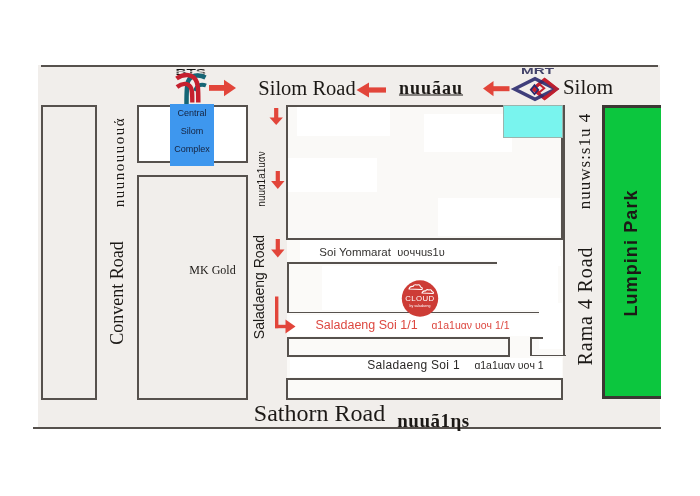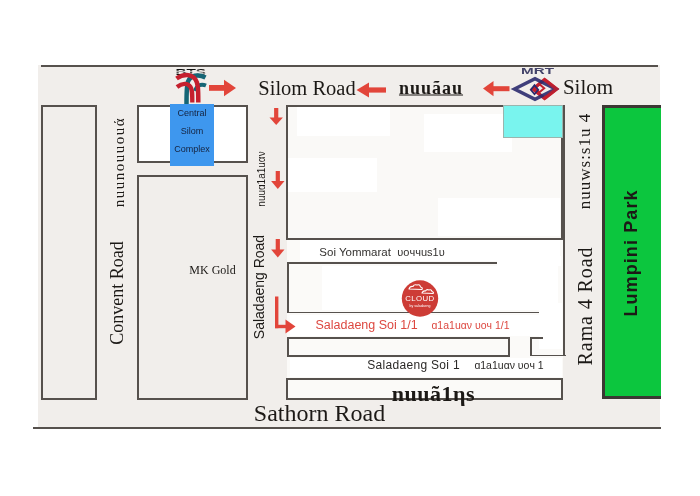--- a/index.html
+++ b/index.html
@@ -64,21 +64,21 @@
 
   <div class="abs" style="left:170px;top:104px;width:44px;height:62px;background:#3e97ee;"></div>
   <div class="lab" style="left:192px;top:131px;font-size:9px;line-height:18px;color:#15233f;text-align:center;">Central<br>Silom<br>Complex</div>
 
   <div class="abs" style="left:503px;top:104.5px;width:60px;height:33px;background:#79f4ee;border:1px solid #9ab5ae;box-sizing:border-box;"></div>
 
   <div class="lab serif" style="left:307px;top:87.5px;font-size:20.5px;">Silom Road</div>
   <div class="lab serif" style="left:431px;top:88px;font-size:18px;font-weight:bold;letter-spacing:1px;text-decoration:underline;">nuuãau</div>
   <div class="lab serif" style="left:588px;top:86.5px;font-size:21px;">Silom</div>
   <div class="lab serif" style="left:319.5px;top:412.5px;font-size:24px;">Sathorn Road</div>
-  <div class="lab serif" style="left:433.5px;top:394px;font-size:22px;font-weight:bold;letter-spacing:0.5px;">nuuã1ηs</div>
+  <div class="lab serif" style="left:433.5px;top:421px;font-size:19px;font-weight:bold;letter-spacing:0.5px;">nuuã1ηs</div>
   <div class="lab serif" style="left:212.5px;top:270px;font-size:12px;">MK Gold</div>
   <div class="lab" style="left:382px;top:251.5px;font-size:11.5px;color:#33312f;">Soi Yommarat&nbsp; <span style="font-size:11px">υoччus1υ</span></div>
   <div class="lab" style="left:412.5px;top:325px;font-size:12.5px;color:#dd4840;">Saladaeng Soi 1/1&nbsp;&nbsp;&nbsp; <span style="font-size:10.5px;">ɑ1a1uαν υoч 1/1</span></div>
   <div class="lab" style="left:412.5px;top:364.5px;font-size:12px;letter-spacing:0.3px;color:#2b2927;margin-left:43px;">Saladaeng Soi 1&nbsp;&nbsp;&nbsp; <span style="font-size:10.5px;letter-spacing:0">ɑ1a1uαν υoч 1</span></div>
 
   <div class="vlab serif" style="left:117px;top:292.5px;font-size:18px;">Convent Road</div>
   <div class="vlab serif" style="left:119px;top:162px;font-size:15px;letter-spacing:1.5px;">nuunouuouά</div>
   <div class="vlab" style="left:258.5px;top:287px;font-size:14px;">Saladaeng Road</div>
   <div class="vlab" style="left:260.5px;top:179px;font-size:10px;">nuuɑ1a1uαν</div>
   <div class="vlab serif" style="left:585px;top:306px;font-size:20px;letter-spacing:0.9px;">Rama 4 Road</div>

